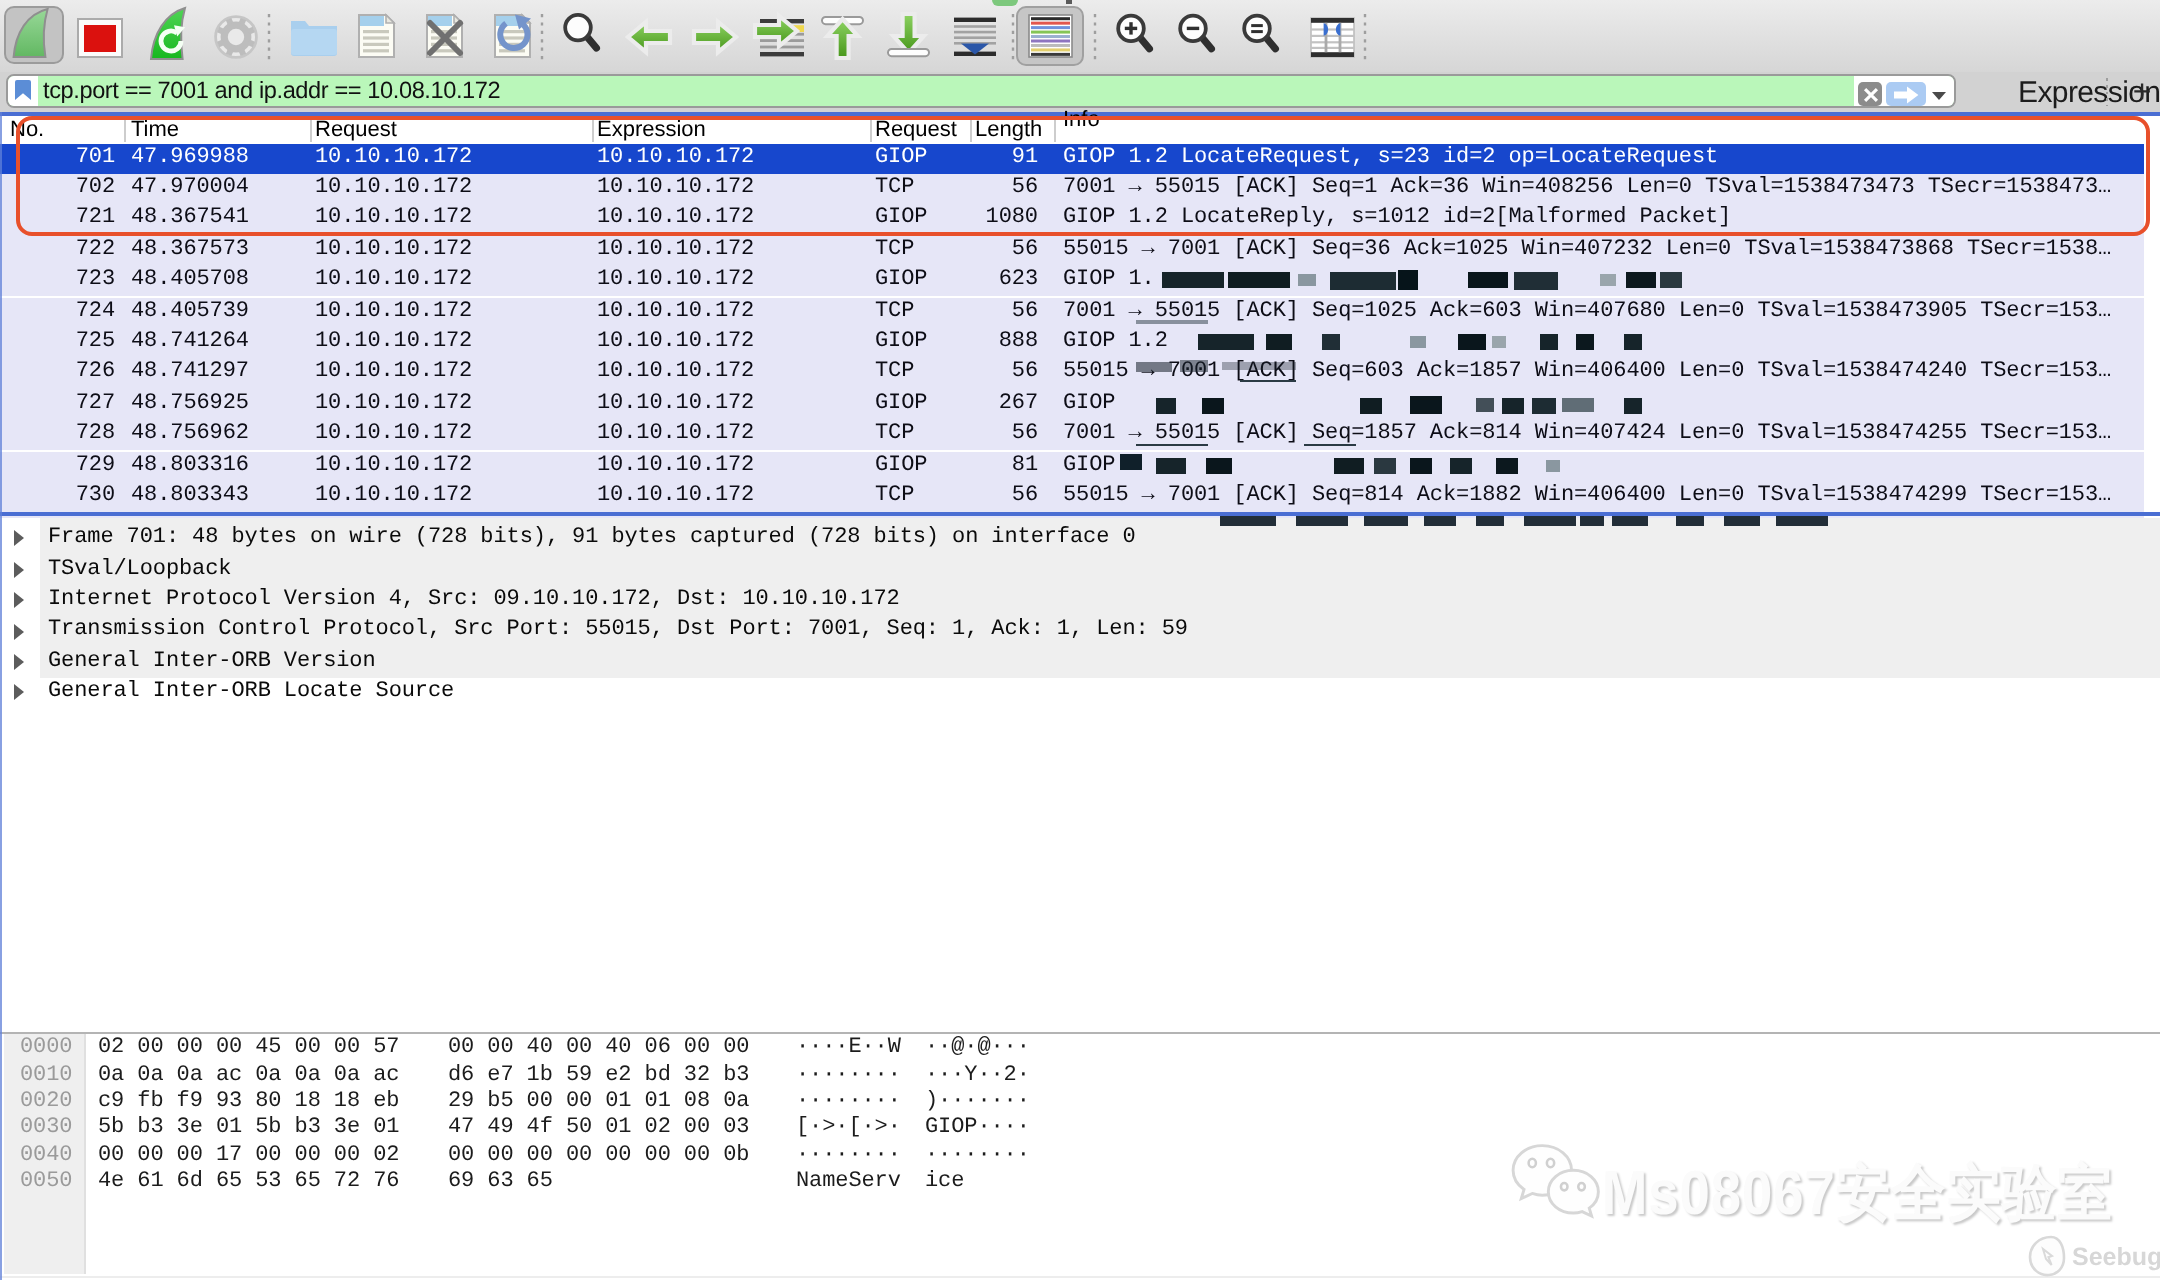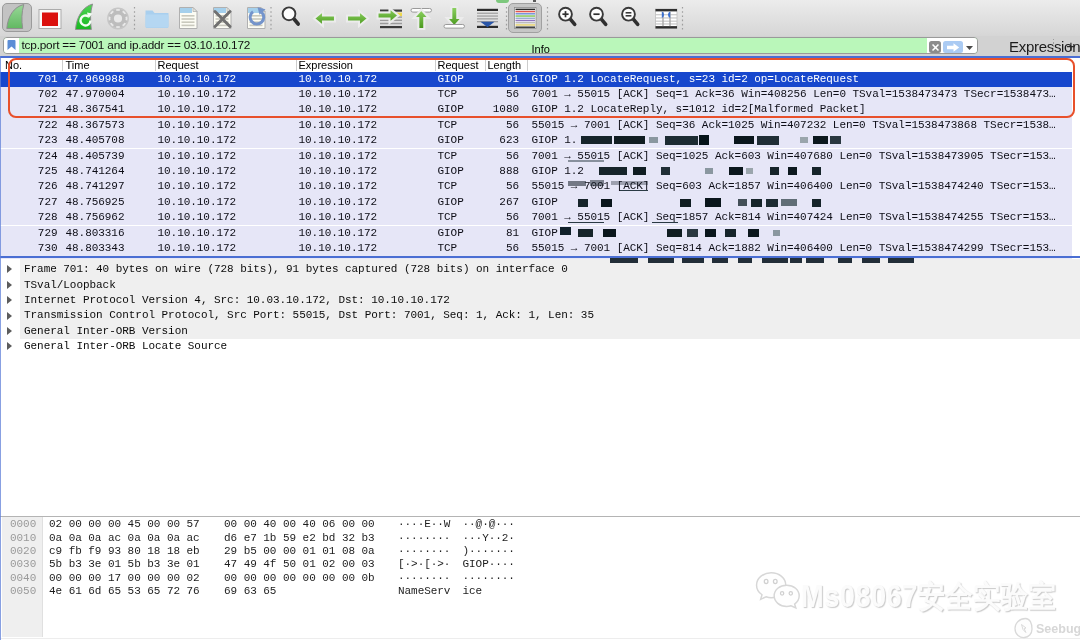--- a/index.html
+++ b/index.html
@@ -142,33 +142,33 @@
 <svg class="abs" style="left:928.5px;top:40.8px" width="13" height="13" viewBox="0 0 12.5 12.5">
     <path d="M3.4 3.4 L9.1 9.1 M9.1 3.4 L3.4 9.1" stroke="#fff" stroke-width="1.5"></path>
   </svg>
 <div class="abs" style="left:942.5px;top:40.8px;width:20px;height:12.5px;background:#abcbf3;border-radius:2.5px;"></div>
 <svg class="abs" style="left:942.5px;top:40.8px" width="20" height="13" viewBox="0 0 20 12.5">
     <polygon points="4,4.5 10.5,4.5 10.5,2 16.2,6.25 10.5,10.5 10.5,8 4,8" fill="#fff"></polygon>
   </svg>
 <svg class="abs" style="left:965px;top:44.5px" width="9" height="6" viewBox="0 0 9 6">
     <path d="M1 1 L4.5 5 L8 1 Z" fill="#4a4a4a"></path>
   </svg>
-<div class="abs" style="left:21.5px;top:37px;height:17px;line-height:17px;font-size:11.8px;letter-spacing:-0.2px;color:#111;">tcp.port == 7001 and ip.addr == 03.10.10.172</div>
+<div class="abs" style="left:21.5px;top:37px;height:17px;line-height:17px;font-size:11.8px;letter-spacing:-0.2px;color:#111;">tcp.port == 7001 and ip.addr == 10.08.10.172</div>
 <div class="abs" style="left:1009px;top:37.5px;height:17px;line-height:17px;font-size:15px;letter-spacing:-0.3px;color:#1c1c1c;">Expression…</div>
 <div class="abs" style="left:1052.5px;top:39px;width:1px;height:14px;background:repeating-linear-gradient(180deg,#9e9e9e 0 1.4px,transparent 1.4px 3.4px);"></div>
 <div class="abs" style="left:1062px;top:36.5px;width:18px;height:19px;line-height:19px;font-size:16px;color:#2a2a2a;text-align:center;">+</div>
 <div class="abs" style="left:0;top:56.3px;width:1080px;height:1.8px;background:#4a6ed3;"></div>
 <div class="abs" style="left:0;top:58.1px;width:1080px;height:13.4px;background:#ffffff;"></div>
 <div class="abs" style="left:5px;top:57.6px;height:14px;line-height:14px;font-size:11px;color:#000;">No.</div>
 <div class="abs" style="left:65.5px;top:57.6px;height:14px;line-height:14px;font-size:11px;color:#000;">Time</div>
 <div class="abs" style="left:157.5px;top:57.6px;height:14px;line-height:14px;font-size:11px;color:#000;">Request</div>
 <div class="abs" style="left:298.5px;top:57.6px;height:14px;line-height:14px;font-size:11px;color:#000;">Expression</div>
 <div class="abs" style="left:437.5px;top:57.6px;height:14px;line-height:14px;font-size:11px;color:#000;">Request</div>
 <div class="abs" style="left:487.5px;top:57.6px;height:14px;line-height:14px;font-size:11px;color:#000;">Length</div>
-<div class="abs" style="left:531.5px;top:42px;height:14px;line-height:14px;font-size:11px;color:#000;">Info</div>
+<div class="abs" style="left:531.5px;top:53px;height:14px;line-height:14px;font-size:11px;color:#000;">Info</div>
 <div class="abs" style="left:62px;top:58.5px;width:1px;height:12.6px;background:#cdcdcd;"></div>
 <div class="abs" style="left:155px;top:58.5px;width:1px;height:12.6px;background:#cdcdcd;"></div>
 <div class="abs" style="left:296px;top:58.5px;width:1px;height:12.6px;background:#cdcdcd;"></div>
 <div class="abs" style="left:434.5px;top:58.5px;width:1px;height:12.6px;background:#cdcdcd;"></div>
 <div class="abs" style="left:484.5px;top:58.5px;width:1px;height:12.6px;background:#cdcdcd;"></div>
 <div class="abs" style="left:526.5px;top:58.5px;width:1px;height:12.6px;background:#cdcdcd;"></div>
 <div class="abs row mono" style="left:0;top:71.5px;width:1072px;height:15.4px;background:#1747cd;color:#ffffff;"><span style="left:0;width:57.5px;text-align:right;">701</span><span style="left:65.5px;">47.969988</span><span style="left:157.5px;">10.10.10.172</span><span style="left:298.5px;">10.10.10.172</span><span style="left:437.5px;">GIOP</span><span style="left:463px;width:56px;text-align:right;">91</span><span style="left:531.5px;">GIOP 1.2 LocateRequest, s=23 id=2 op=LocateRequest</span></div>
 <div class="abs row mono" style="left:0;top:86.9px;width:1072px;height:15.4px;background:#e6e6f7;color:#0d0d16;"><span style="left:0;width:57.5px;text-align:right;">702</span><span style="left:65.5px;">47.970004</span><span style="left:157.5px;">10.10.10.172</span><span style="left:298.5px;">10.10.10.172</span><span style="left:437.5px;">TCP</span><span style="left:463px;width:56px;text-align:right;">56</span><span style="left:531.5px;">7001 → 55015 [ACK] Seq=1 Ack=36 Win=408256 Len=0 TSval=1538473473 TSecr=1538473…</span></div>
 <div class="abs row mono" style="left:0;top:102.3px;width:1072px;height:15.4px;background:#e6e6f7;color:#0d0d16;"><span style="left:0;width:57.5px;text-align:right;">721</span><span style="left:65.5px;">48.367541</span><span style="left:157.5px;">10.10.10.172</span><span style="left:298.5px;">10.10.10.172</span><span style="left:437.5px;">GIOP</span><span style="left:463px;width:56px;text-align:right;">1080</span><span style="left:531.5px;">GIOP 1.2 LocateReply, s=1012 id=2[Malformed Packet]</span></div>
 <div class="abs row mono" style="left:0;top:117.7px;width:1072px;height:15.4px;background:#e6e6f7;color:#0d0d16;"><span style="left:0;width:57.5px;text-align:right;">722</span><span style="left:65.5px;">48.367573</span><span style="left:157.5px;">10.10.10.172</span><span style="left:298.5px;">10.10.10.172</span><span style="left:437.5px;">TCP</span><span style="left:463px;width:56px;text-align:right;">56</span><span style="left:531.5px;">55015 → 7001 [ACK] Seq=36 Ack=1025 Win=407232 Len=0 TSval=1538473868 TSecr=1538…</span></div>
@@ -197,27 +197,27 @@
 <div class="abs" style="left:682px;top:257.6px;width:22px;height:5px;background:#222e38;"></div>
 <div class="abs" style="left:712px;top:257.6px;width:16px;height:5px;background:#222e38;"></div>
 <div class="abs" style="left:738px;top:257.6px;width:14px;height:5px;background:#222e38;"></div>
 <div class="abs" style="left:762px;top:257.6px;width:26px;height:5px;background:#222e38;"></div>
 <div class="abs" style="left:790px;top:257.6px;width:12px;height:5px;background:#222e38;"></div>
 <div class="abs" style="left:806px;top:257.6px;width:18px;height:5px;background:#222e38;"></div>
 <div class="abs" style="left:838px;top:257.6px;width:14px;height:5px;background:#222e38;"></div>
 <div class="abs" style="left:862px;top:257.6px;width:18px;height:5px;background:#222e38;"></div>
 <div class="abs" style="left:888px;top:257.6px;width:26px;height:5px;background:#222e38;"></div>
 <div class="abs" style="left:7px;top:265.4px;width:0;height:0;border-left:5.5px solid #5c5c5c;border-top:4.5px solid transparent;border-bottom:4.5px solid transparent;"></div>
-<div class="abs mono" style="left:24px;top:262.2px;height:15.4px;line-height:15.4px;color:#0a0a0a;">Frame 701: 40 bytes on wire (728 bits), 91 bytes captured (728 bits) on interface 0</div>
+<div class="abs mono" style="left:24px;top:262.2px;height:15.4px;line-height:15.4px;color:#0a0a0a;">Frame 701: 48 bytes on wire (728 bits), 91 bytes captured (728 bits) on interface 0</div>
 <div class="abs" style="left:7px;top:280.8px;width:0;height:0;border-left:5.5px solid #5c5c5c;border-top:4.5px solid transparent;border-bottom:4.5px solid transparent;"></div>
 <div class="abs mono" style="left:24px;top:277.6px;height:15.4px;line-height:15.4px;color:#0a0a0a;">TSval/Loopback</div>
 <div class="abs" style="left:7px;top:296.2px;width:0;height:0;border-left:5.5px solid #5c5c5c;border-top:4.5px solid transparent;border-bottom:4.5px solid transparent;"></div>
-<div class="abs mono" style="left:24px;top:293.0px;height:15.4px;line-height:15.4px;color:#0a0a0a;">Internet Protocol Version 4, Src: 10.03.10.172, Dst: 10.10.10.172</div>
+<div class="abs mono" style="left:24px;top:293.0px;height:15.4px;line-height:15.4px;color:#0a0a0a;">Internet Protocol Version 4, Src: 09.10.10.172, Dst: 10.10.10.172</div>
 <div class="abs" style="left:7px;top:311.6px;width:0;height:0;border-left:5.5px solid #5c5c5c;border-top:4.5px solid transparent;border-bottom:4.5px solid transparent;"></div>
-<div class="abs mono" style="left:24px;top:308.4px;height:15.4px;line-height:15.4px;color:#0a0a0a;">Transmission Control Protocol, Src Port: 55015, Dst Port: 7001, Seq: 1, Ack: 1, Len: 35</div>
+<div class="abs mono" style="left:24px;top:308.4px;height:15.4px;line-height:15.4px;color:#0a0a0a;">Transmission Control Protocol, Src Port: 55015, Dst Port: 7001, Seq: 1, Ack: 1, Len: 59</div>
 <div class="abs" style="left:7px;top:327.0px;width:0;height:0;border-left:5.5px solid #5c5c5c;border-top:4.5px solid transparent;border-bottom:4.5px solid transparent;"></div>
 <div class="abs mono" style="left:24px;top:323.8px;height:15.4px;line-height:15.4px;color:#0a0a0a;">General Inter-ORB Version</div>
 <div class="abs" style="left:7px;top:342.4px;width:0;height:0;border-left:5.5px solid #5c5c5c;border-top:4.5px solid transparent;border-bottom:4.5px solid transparent;"></div>
 <div class="abs mono" style="left:24px;top:339.2px;height:15.4px;line-height:15.4px;color:#0a0a0a;">General Inter-ORB Locate Source</div>
 <div class="abs" style="left:0;top:516px;width:1080px;height:1px;background:#b4b4b4;"></div>
 <div class="abs" style="left:2px;top:517px;width:40px;height:120px;background:#efefef;border-right:1px solid #e0e0e0;"></div>
 <div class="abs mono" style="left:0;top:518.4px;height:13.33px;line-height:13.33px;color:#1c1c1c;width:1080px;"><span class="abs" style="left:10px;color:#9a9a9a;">0000</span><span class="abs" style="left:49px;">02 00 00 00 45 00 00 57</span><span class="abs" style="left:224px;">00 00 40 00 40 06 00 00</span><span class="abs" style="left:398px;">····E··W</span><span class="abs" style="left:462.5px;">··@·@···</span></div>
 <div class="abs mono" style="left:0;top:531.7px;height:13.33px;line-height:13.33px;color:#1c1c1c;width:1080px;"><span class="abs" style="left:10px;color:#9a9a9a;">0010</span><span class="abs" style="left:49px;">0a 0a 0a ac 0a 0a 0a ac</span><span class="abs" style="left:224px;">d6 e7 1b 59 e2 bd 32 b3</span><span class="abs" style="left:398px;">········</span><span class="abs" style="left:462.5px;">···Y··2·</span></div>
 <div class="abs mono" style="left:0;top:545.1px;height:13.33px;line-height:13.33px;color:#1c1c1c;width:1080px;"><span class="abs" style="left:10px;color:#9a9a9a;">0020</span><span class="abs" style="left:49px;">c9 fb f9 93 80 18 18 eb</span><span class="abs" style="left:224px;">29 b5 00 00 01 01 08 0a</span><span class="abs" style="left:398px;">········</span><span class="abs" style="left:462.5px;">)·······</span></div>
 <div class="abs mono" style="left:0;top:558.4px;height:13.33px;line-height:13.33px;color:#1c1c1c;width:1080px;"><span class="abs" style="left:10px;color:#9a9a9a;">0030</span><span class="abs" style="left:49px;">5b b3 3e 01 5b b3 3e 01</span><span class="abs" style="left:224px;">47 49 4f 50 01 02 00 03</span><span class="abs" style="left:398px;">[·&gt;·[·&gt;·</span><span class="abs" style="left:462.5px;">GIOP····</span></div>

